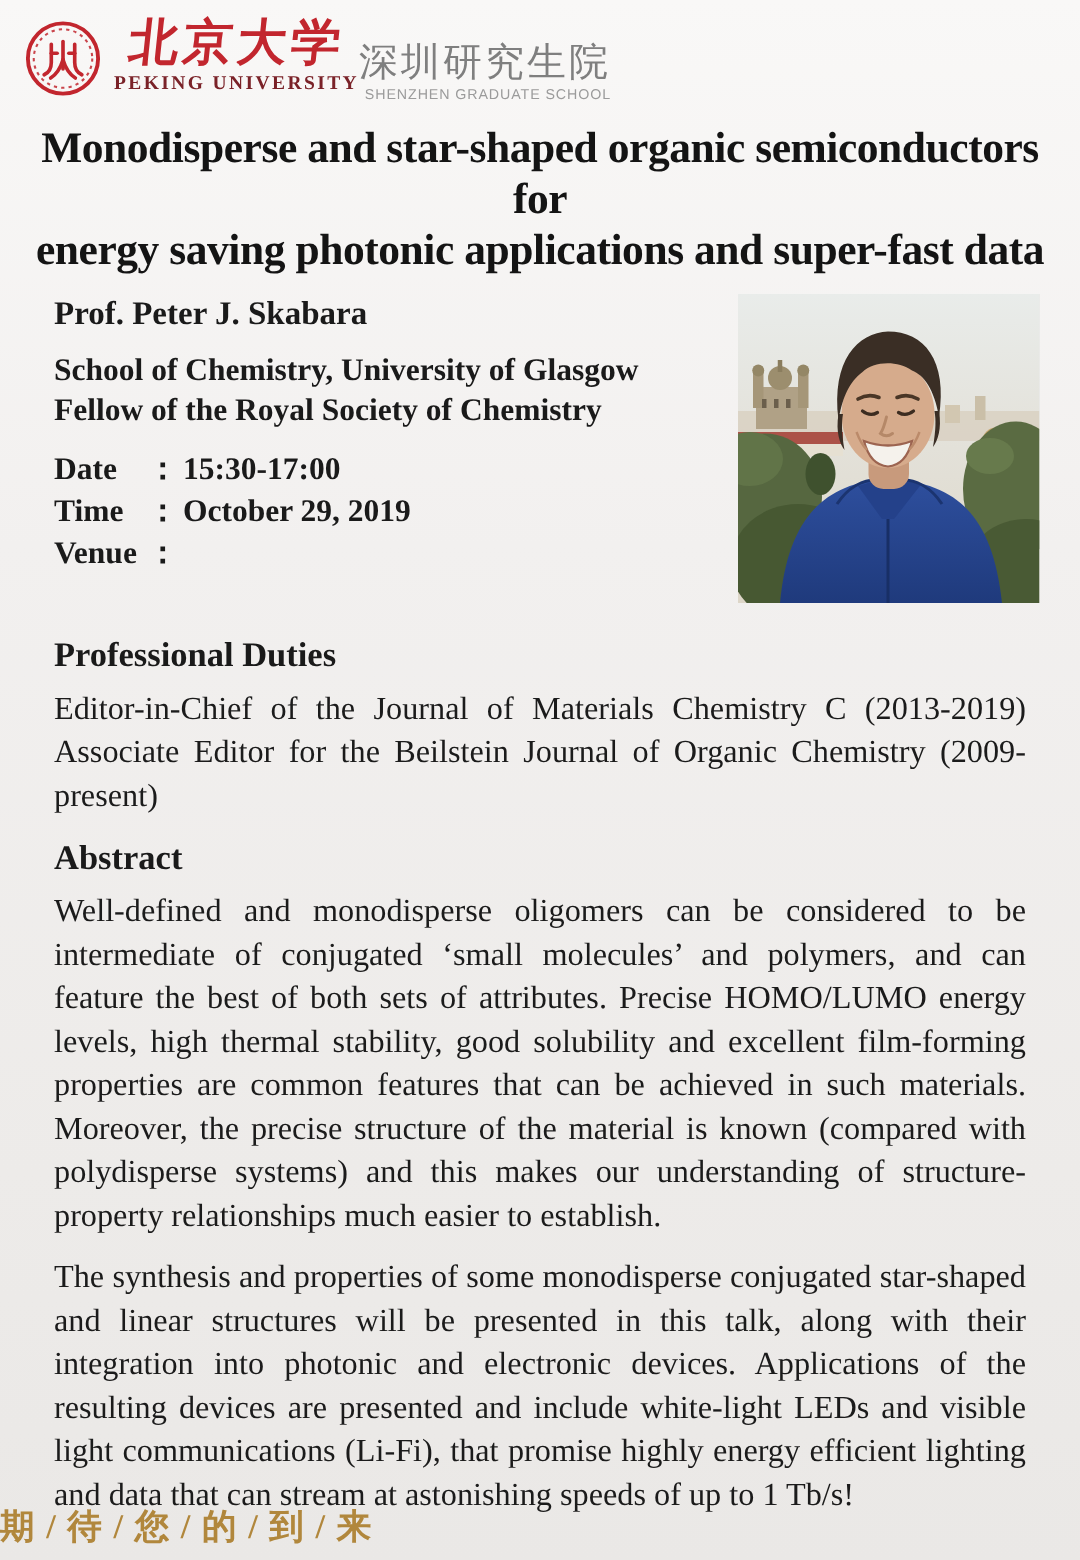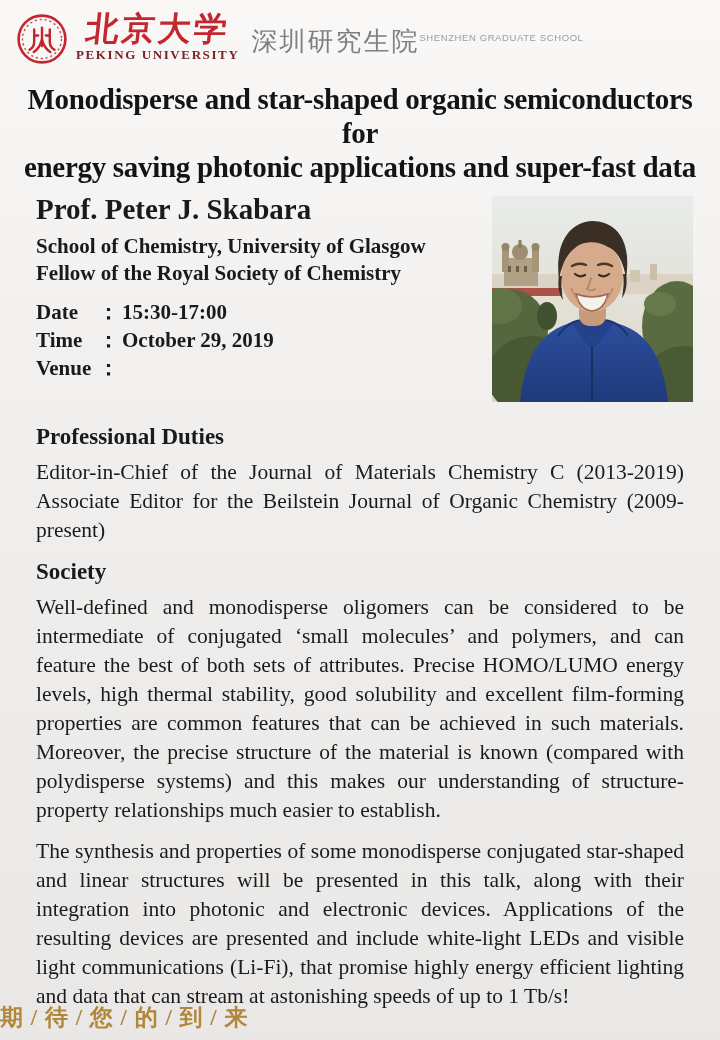--- a/index.html
+++ b/index.html
@@ -17,35 +17,35 @@
   .seal{width:52px;height:52px;flex:0 0 auto;margin-top:1px;}
   .brand{margin-left:8px;display:flex;flex-direction:column;align-items:center;}
   .brand-cn{
     font-size:33px;font-weight:bold;color:#c2262e;letter-spacing:3px;
     transform:skewX(-6deg);line-height:34px;white-space:nowrap;
   }
   .brand-en{
     font-size:13px;font-weight:bold;color:#7a2228;letter-spacing:1.6px;
     line-height:14px;margin-top:2px;white-space:nowrap;text-align:center;
   }
-  .school{margin-left:12px;display:flex;flex-direction:row;margin-top:17px;}
+  .school{margin-left:0;display:flex;flex-direction:column;margin-top:17px;align-items:flex-end;}
   .school-cn{font-size:26px;color:#7f7f7f;line-height:26px;letter-spacing:2px;white-space:nowrap;}
   .school-en{
     font-family:"Liberation Sans","DejaVu Sans",sans-serif;
     font-size:9.5px;color:#9b9b9b;letter-spacing:.6px;line-height:11px;margin-top:3px;white-space:nowrap;
   }
   
   .title{
     margin:8px 18px 0;text-align:center;font-weight:bold;color:#141414;
     font-size:29px;line-height:34px;letter-spacing:-0.3px;
   }
   
   .info{position:relative;margin:10px 36px 0;height:216px;}
   .info-left{width:445px;}
-  .name{font-size:29px;font-weight:bold;line-height:30px;margin-top:4px;}
+  .name{font-size:22px;font-weight:bold;line-height:30px;margin-top:4px;}
   .affil{font-size:21px;font-weight:bold;line-height:27px;margin-top:9px;}
   .affil div{white-space:nowrap;}
   .details{margin-top:11px;font-size:21px;font-weight:bold;line-height:28px;}
   .detail-row{display:grid;grid-template-columns:62px 24px auto;}
   .photo{
     position:absolute;left:456px;top:2px;width:201px;height:206px;overflow:hidden;
     background:#dfe2e0;
   }
   .photo svg{display:block;}
   
@@ -194,20 +194,20 @@
       </svg>
     </div>
   </div>
 
   <div class="section">
     <div class="sec-head">Professional Duties</div>
     <p class="sec-par">Editor-in-Chief of the Journal of Materials Chemistry C (2013-2019) Associate Editor for the Beilstein Journal of Organic Chemistry (2009-present)</p>
   </div>
 
   <div class="section">
-    <div class="sec-head">Society</div>
+    <div class="sec-head">Abstract</div>
     <p class="sec-par">Well-defined and monodisperse oligomers can be considered to be intermediate of conjugated ‘small molecules’ and polymers, and can feature the best of both sets of attributes. Precise HOMO/LUMO energy levels, high thermal stability, good solubility and excellent film-forming properties are common features that can be achieved in such materials. Moreover, the precise structure of the material is known (compared with polydisperse systems) and this makes our understanding of structure-property relationships much easier to establish.</p>
     <p class="sec-par second">The synthesis and properties of some monodisperse conjugated star-shaped and linear structures will be presented in this talk, along with their integration into photonic and electronic devices. Applications of the resulting devices are presented and include white-light LEDs and visible light communications (Li-Fi), that promise highly energy efficient lighting and data that can stream at astonishing speeds of up to 1 Tb/s!</p>
   </div>
 
   <div class="footer">期 / 待 / 您 / 的 / 到 / 来</div>
 
 </div>
 
 </body></html>

